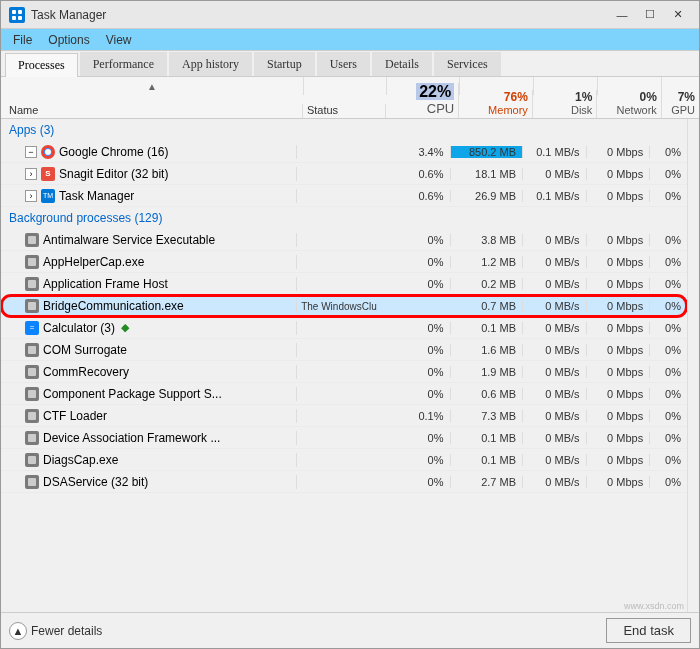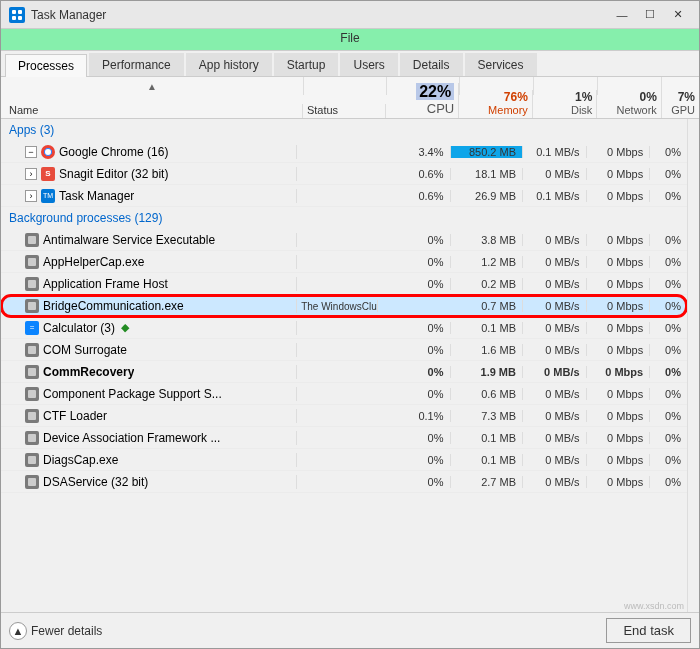--- a/index.html
+++ b/index.html
@@ -53,28 +53,27 @@
       border: none;
       background: transparent;
       cursor: pointer;
       font-size: 11px;
       display: flex;
       align-items: center;
       justify-content: center;
       color: #333;
     }
     .menu-bar {
-      background: #86efac;
+      background: #7dd3fc;
       height: 22px;
       display: flex;
       align-items: center;
       padding: 0 4px;
       border-bottom: 1px solid #ccc;
       flex-shrink: 0;
-      flex-direction: column;
     }
     .menu-item {
       padding: 2px 8px;
       cursor: pointer;
       font-size: 12px;
       color: #333;
     }
     .tabs-bar {
       background: #f0f0f0;
       height: 26px;
@@ -86,20 +85,21 @@
     }
     .tab {
       padding: 4px 12px;
       cursor: pointer;
       font-size: 12px;
       color: #333;
       border: 1px solid transparent;
       border-bottom: none;
       margin-right: 2px;
       background: #e0e0e0;
+      font-family: Liberation Serif, serif;
     }
     .tab.active {
       background: #f8f8f8;
       border-color: #ccc;
       color: #000;
       position: relative;
       bottom: -1px;
     }
     .content-area {
       flex: 1;
@@ -408,21 +408,21 @@
             </div>
             <span style="overflow: hidden; text-overflow: ellipsis; white-space: nowrap; font-size: 12px;">COM Surrogate</span>
           </div>
           <div class="col-status-cell"></div>
           <div class="col-data-cell">0%</div>
           <div class="col-data-cell">1.6 MB</div>
           <div class="col-data-cell" style="width: 70px;">0 MB/s</div>
           <div class="col-data-cell" style="width: 70px;">0 Mbps</div>
           <div class="col-data-cell" style="width: 40px; border-right: none;">0%</div>
         </div>
-        <div class="process-row" style="position: relative; font-weight: bold;">
+        <div class="process-row" style="position: relative;">
           <div class="col-name-cell">
             <div style="width: 14px; height: 14px; flex-shrink: 0; border-radius: 2px; display: flex; align-items: center; justify-content: center; background: rgb(122, 122, 122);">
               <div style="width:8px;height:8px;background:#ccc;border-radius:1px;"></div>
             </div>
             <span style="overflow: hidden; text-overflow: ellipsis; white-space: nowrap; font-size: 12px;">CommRecovery</span>
           </div>
           <div class="col-status-cell"></div>
           <div class="col-data-cell">0%</div>
           <div class="col-data-cell">1.9 MB</div>
           <div class="col-data-cell" style="width: 70px;">0 MB/s</div>

